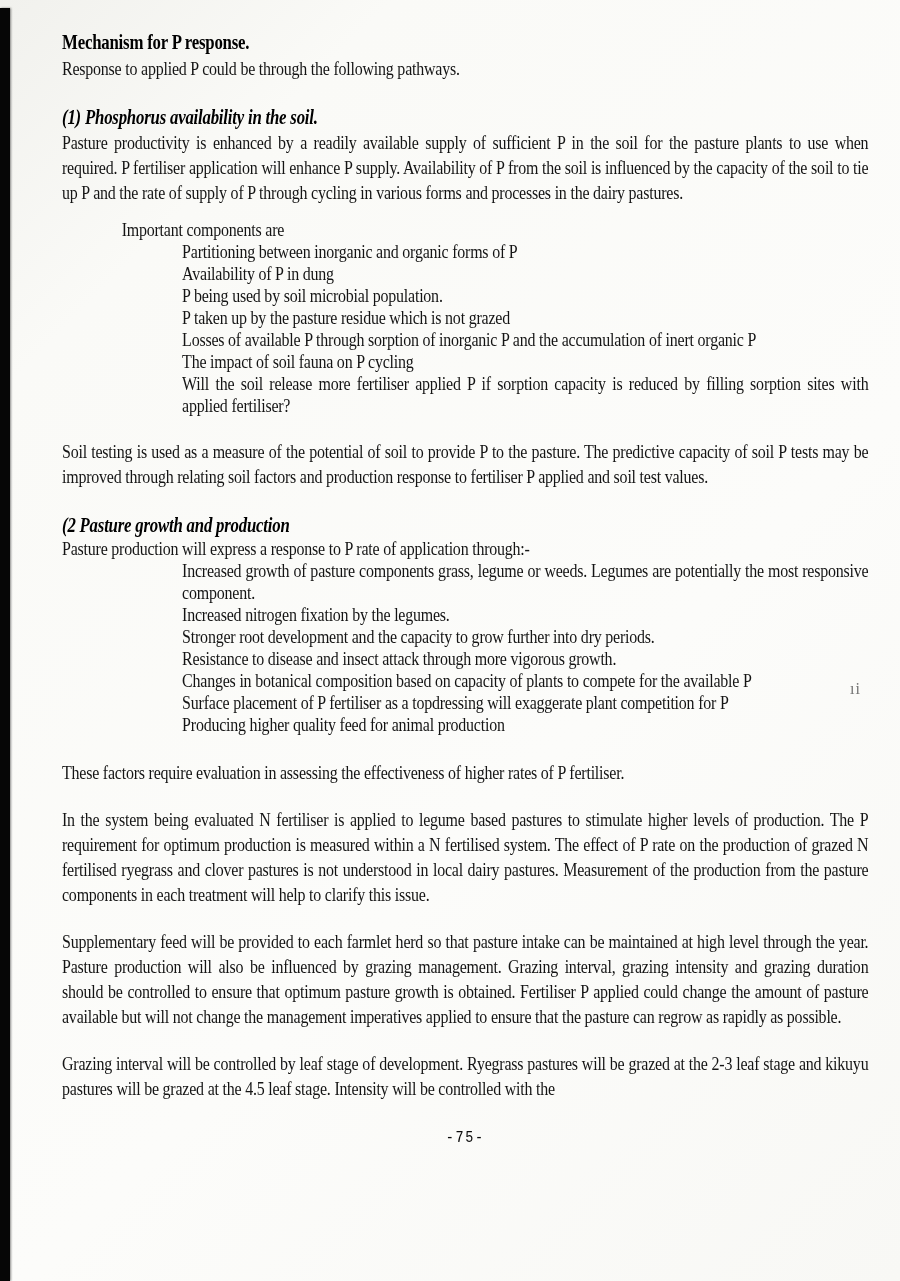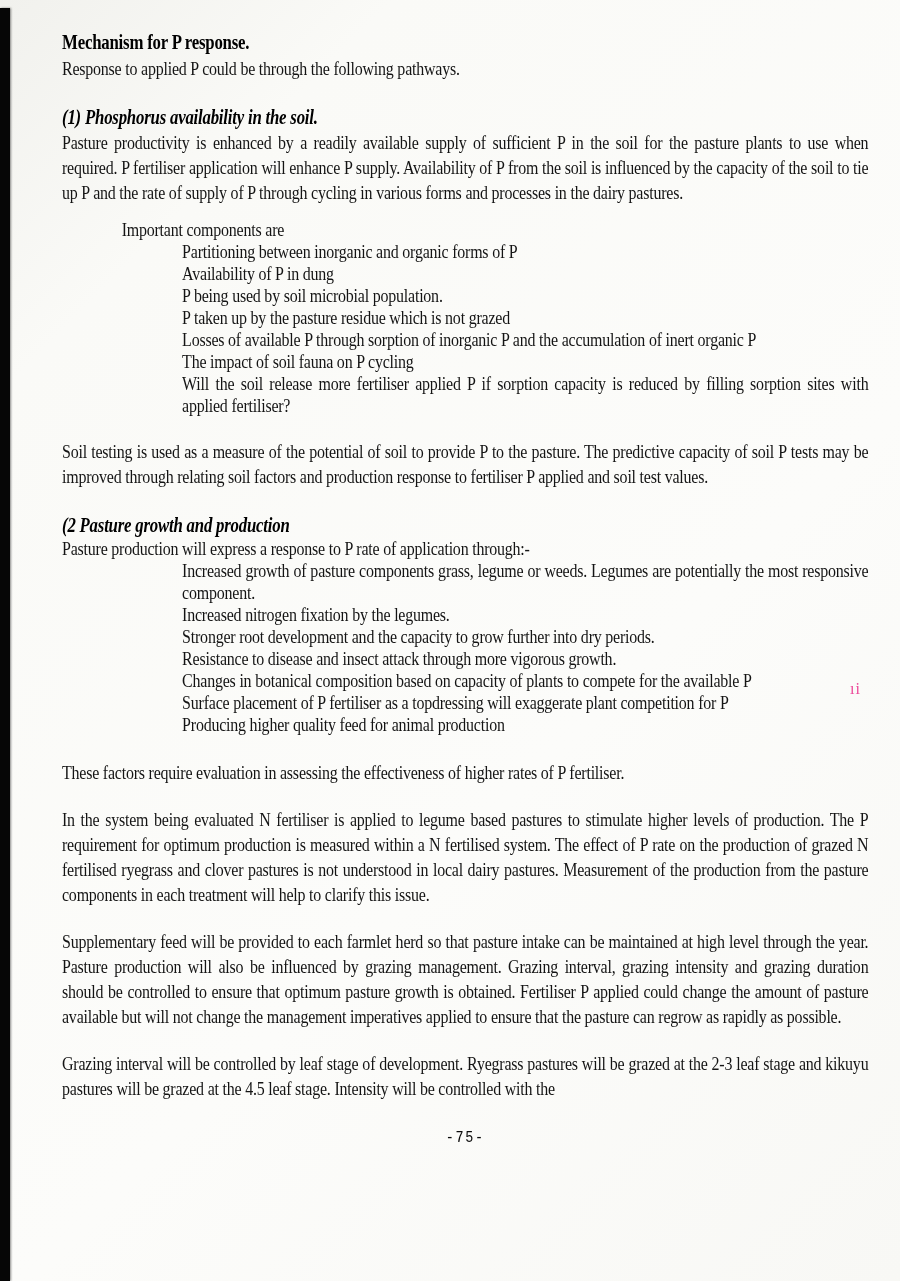--- a/index.html
+++ b/index.html
@@ -22,21 +22,21 @@
     width: 10px;
     height: 1273px;
     background: #060606;
     box-shadow: 1px 0 2px rgba(0,0,0,0.45);
   }
   .speck {
     position: absolute;
     left: 850px;
     top: 680px;
     font-size: 16px;
-    color: #ec4899;
+    color: #737373;
     letter-spacing: 1px;
   }
   .doc {
     position: absolute;
     left: 62px;
     top: 30px;
     width: 960px;
     transform: scaleX(0.84);
     transform-origin: 0 0;
     font-size: 19px;

